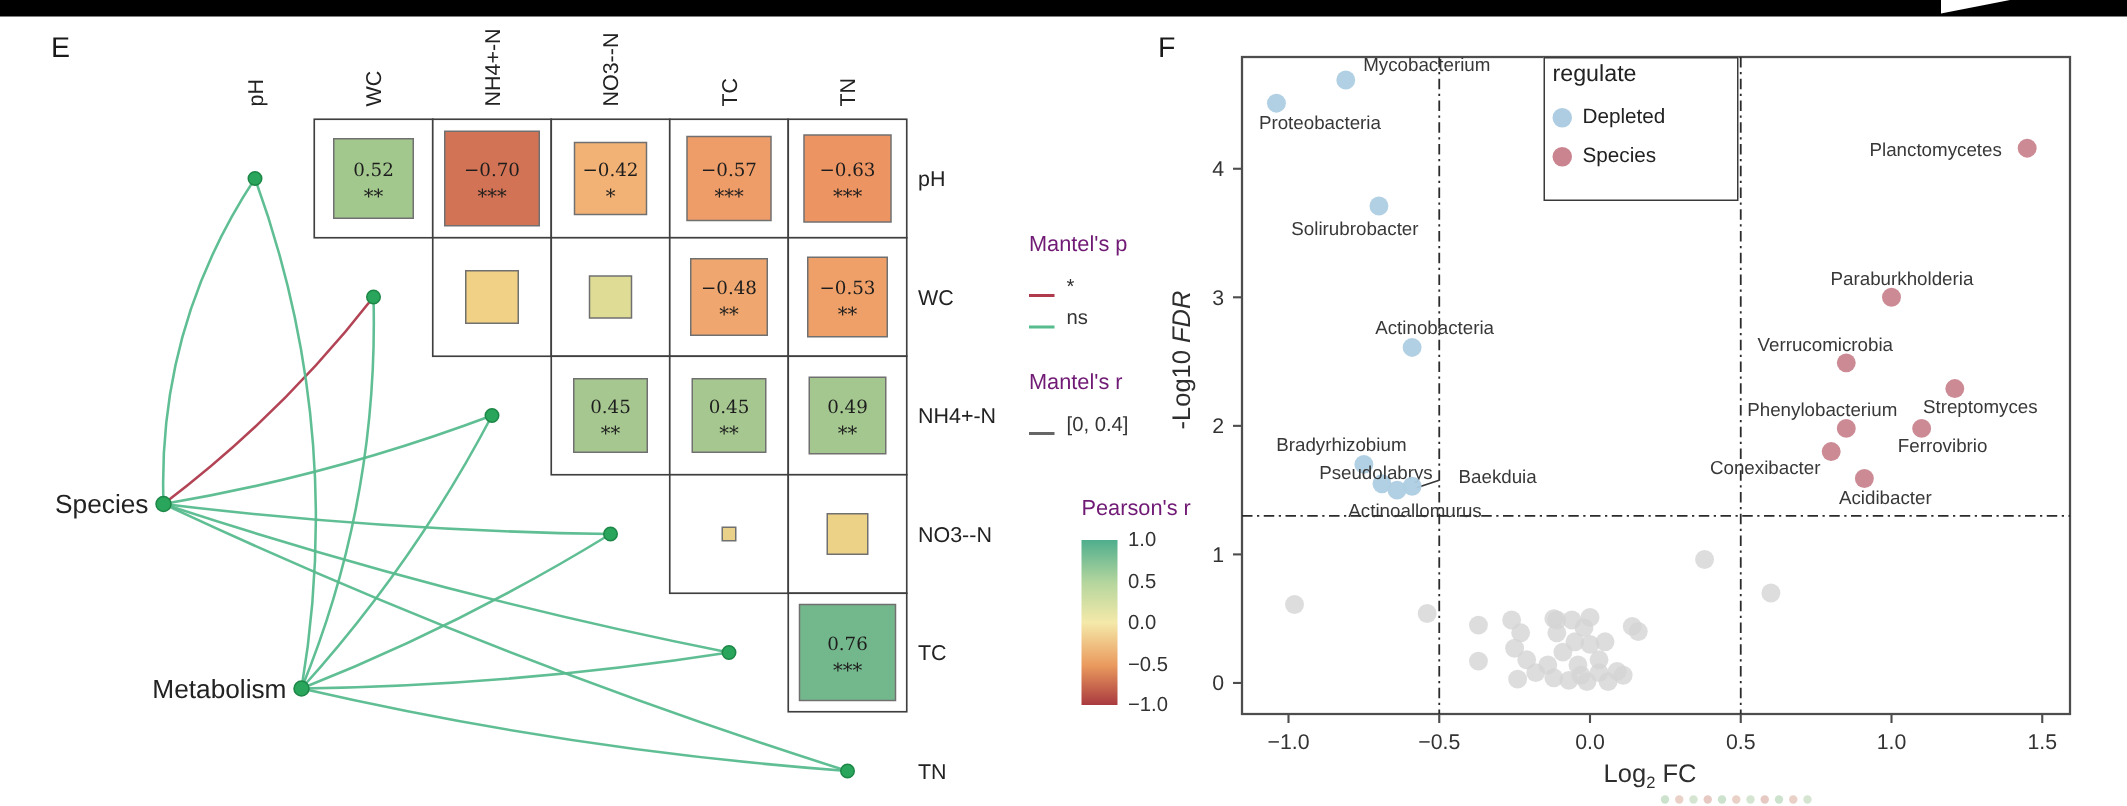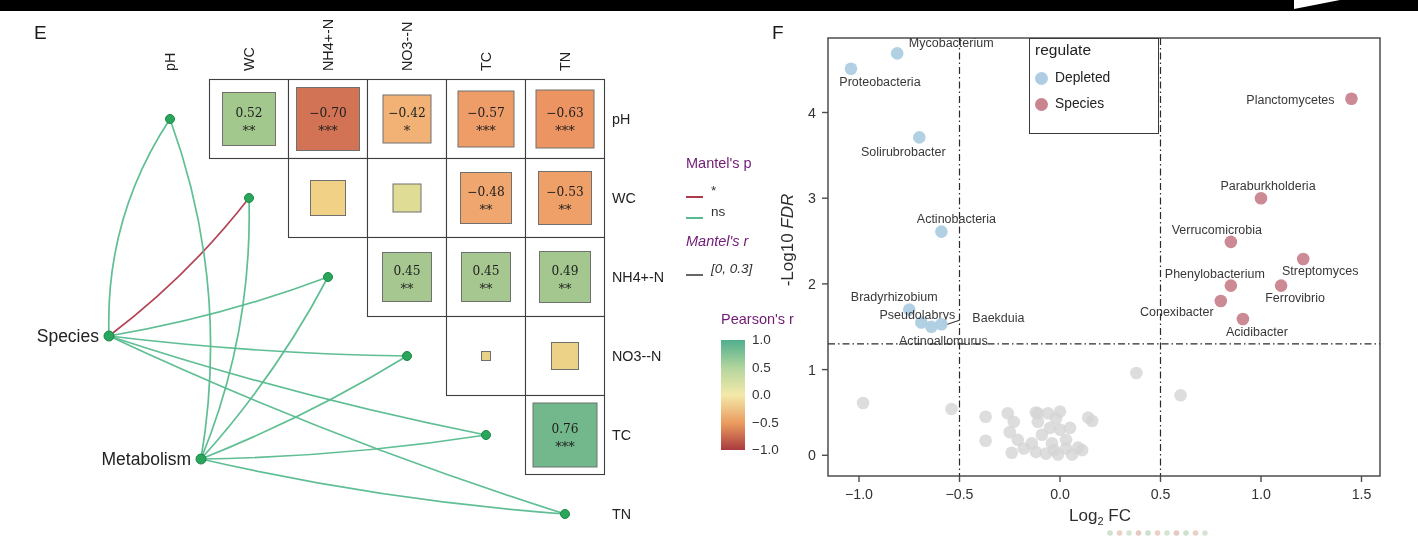--- a/index.html
+++ b/index.html
@@ -10,22 +10,22 @@
           border-top:9px solid #fff;border-right:46px solid transparent;}
   .panel-label{position:absolute;font-size:19px;color:#1a1a1a;}
   #label-e{left:34px;top:22px;}
   #label-f{left:772px;top:22px;}
   #fig-svg{position:absolute;left:0;top:0;}
   .legend{position:absolute;color:#333;}
   .legend .lg-title{font-size:14.5px;color:#701a75;margin-bottom:6px;}
   .lg-item{display:flex;align-items:flex-end;height:21px;font-size:13.5px;color:#333;}
   .lg-dash{display:inline-block;width:17px;height:0;border-top:2px solid #888;margin-right:8px;}
   #legend-mantel-p{left:686px;top:155px;}
-  #legend-mantel-r{left:686px;top:233px;font-style:italic;}
-  #legend-pearson{left:686px;top:311px;padding-left:35px;}
+  #legend-mantel-r{left:686px;top:247px;}
+  #legend-pearson{left:686px;top:331px;padding-left:35px;}
   .pearson-wrap{position:relative;width:90px;height:124px;}
   .pearson-bar{position:absolute;left:0;top:7px;width:24px;height:110px;
           background:linear-gradient(180deg,#4fae8d 0%,#b5d69e 26%,#f4e9a9 50%,#ea9a5e 76%,#a93a3f 100%);}
   .pearson-tick{position:absolute;left:31px;font-size:13.5px;color:#333;height:14px;line-height:14px;}
   #legend-regulate{left:1029px;top:38px;width:124px;height:94px;border:1.6px solid #3a3a3a;
           background:#fff;padding:0 0 0 4px;z-index:5;}
   #legend-regulate .lg-title{font-size:15.5px;margin:2px 0 0 1px;color:#222;}
   #legend-regulate .lg-item{height:26px;font-size:13.8px;color:#222;}
   .lg-dot{display:inline-block;width:13px;height:13px;border-radius:50%;margin:0 7px 0 1px;}
 </style>
@@ -254,21 +254,21 @@
           <span>ns</span>
         </div>
       </div>
   </div>
 
   <div class="legend" id="legend-mantel-r">
     <div class="lg-title">Mantel's r</div>
     <div class="lg-items">
         <div class="lg-item">
           <span class="lg-dash" style="border-top-color: rgb(102, 102, 102);"></span>
-          <span>[0, 0.3]</span>
+          <span>[0, 0.4]</span>
         </div>
       </div>
   </div>
 
   <div class="legend" id="legend-pearson">
     <div class="lg-title">Pearson's r</div>
     <div class="pearson-wrap">
       <div class="pearson-bar"></div>
       <div class="pearson-ticks">
           <div class="pearson-tick" style="top: 0px;">1.0</div>

